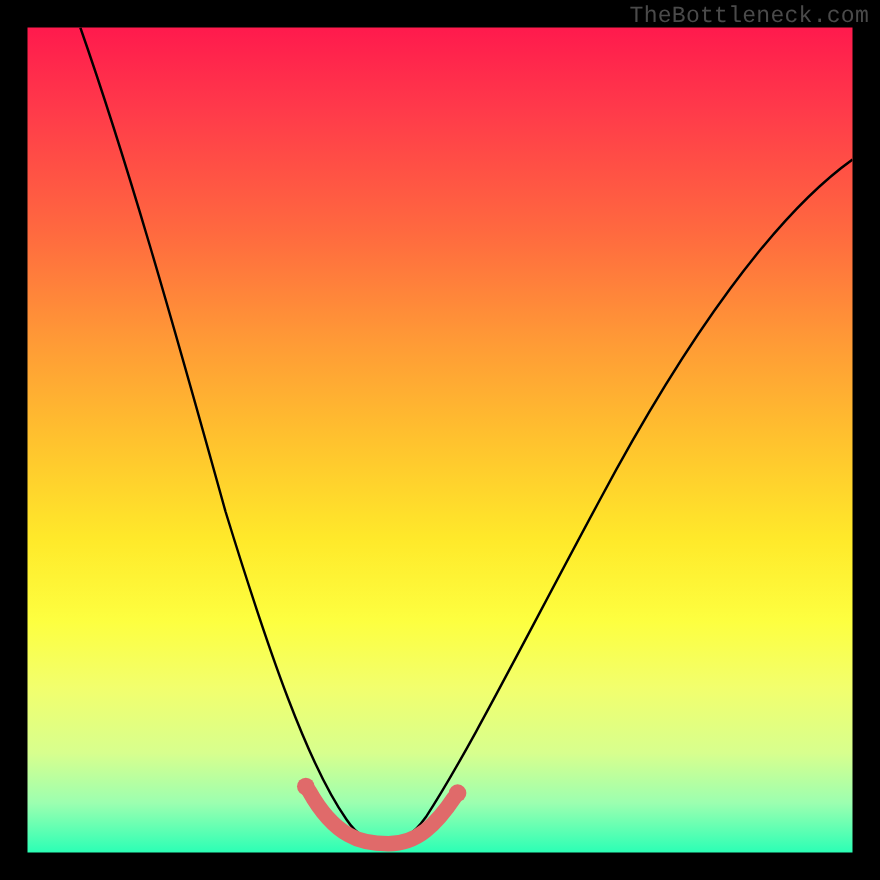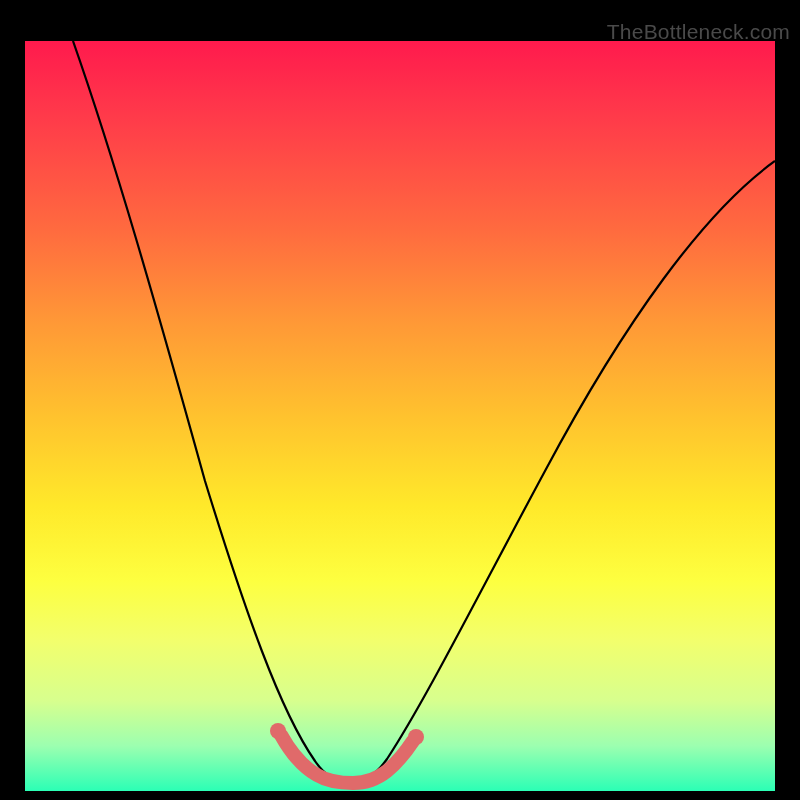--- a/index.html
+++ b/index.html
@@ -7,24 +7,25 @@
     padding: 0;
     width: 800px;
     height: 800px;
     background: #000;
     overflow: hidden;
     font-family: Arial, Helvetica, sans-serif;
   }
   .frame {
     position: absolute;
     left: 0;
-    top: 16px;
+    top: 0;
     width: 800px;
     height: 773px;
     background: #000;
+    font-family: Liberation Mono, monospace;
   }
   .plot {
     position: absolute;
     left: 25px;
     top: 25px;
     width: 750px;
     height: 750px;
     background: linear-gradient(to bottom,
       #ff1a4d 0%,
       #ff3a4a 10%,

